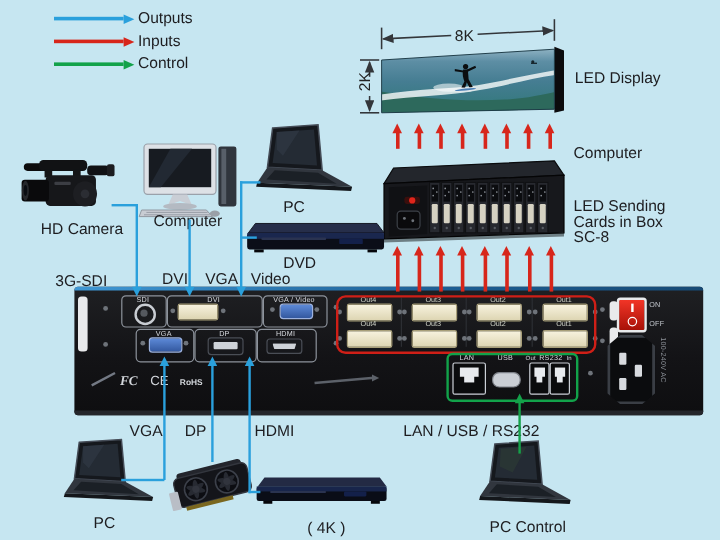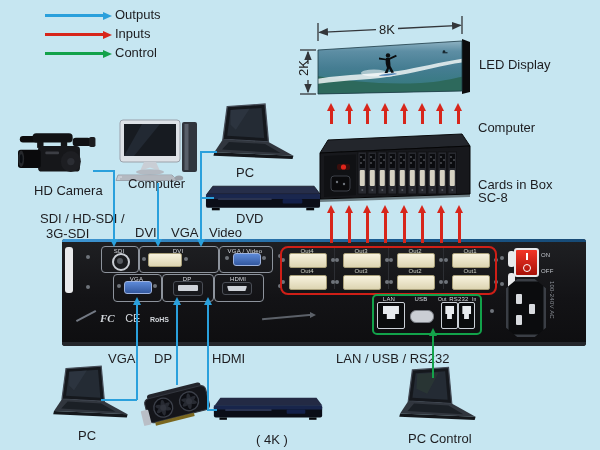--- a/index.html
+++ b/index.html
@@ -153,20 +153,21 @@
         <use href="#card" x="50"></use>
         <use href="#card" x="60"></use>
         <use href="#card" x="70"></use>
       <use href="#card" x="80"></use>
         <use href="#card" x="90"></use>
     </g>
     <polygon points="6,67 156,62 156,65 6,70" fill="#000000" opacity="0.45"></polygon>
   </svg>
 
   <div class="lbl" style="left:478px;top:121px">Computer</div>
+  <div class="lbl" style="left:478px;top:165px">LED Sending</div>
   <div class="lbl" style="left:478px;top:178px">Cards in Box</div>
   <div class="lbl" style="left:478px;top:191px">SC-8</div>
 
   <div class="red-arr" style="left:330px;top:212px;height:31px"></div>
   <div class="red-arr" style="left:348px;top:212px;height:31px"></div>
   <div class="red-arr" style="left:366px;top:212px;height:31px"></div>
   <div class="red-arr" style="left:384px;top:212px;height:31px"></div>
   <div class="red-arr" style="left:403px;top:212px;height:31px"></div>
   <div class="red-arr" style="left:421px;top:212px;height:31px"></div>
   <div class="red-arr" style="left:440px;top:212px;height:31px"></div>
@@ -219,21 +220,20 @@
     <polygon points="9,2 112,2 118,10 3,10" fill="none" stroke="#10131f" stroke-width="0.8"></polygon>
     <rect x="2" y="10" width="116" height="14" rx="2" fill="#0b0e18"></rect>
     <rect x="2" y="10" width="116" height="5" fill="#1d2c58" opacity="0.85"></rect>
     <rect x="14" y="14" width="55" height="2" rx="1" fill="#2a3350"></rect>
     <rect x="80" y="15" width="20" height="4.5" rx="1" fill="#13204a"></rect>
     <rect x="8" y="24" width="8" height="2.5" fill="#05060a"></rect>
       <rect x="104" y="24" width="8" height="2.5" fill="#05060a"></rect>
   </svg>
   <div class="lbl" style="left:236px;top:212px">DVD</div>
 
-  <div class="lbl" style="left:40px;top:212px">SDI / HD-SDI /</div>
   <div class="lbl" style="left:46px;top:227px">3G-SDI</div>
   <div class="lbl" style="left:135px;top:226px">DVI</div>
   <div class="lbl" style="left:171px;top:226px">VGA</div>
   <div class="lbl" style="left:209px;top:226px">Video</div>
 
   <div class="wire h" style="left:93px;top:170px;width:21px"></div>
   <div class="wire v" style="left:113px;top:170px;height:70px"></div>
   <div class="head down" style="left:110px;top:239px"></div>
 
   <div class="wire v" style="left:157px;top:183px;height:57px"></div>

